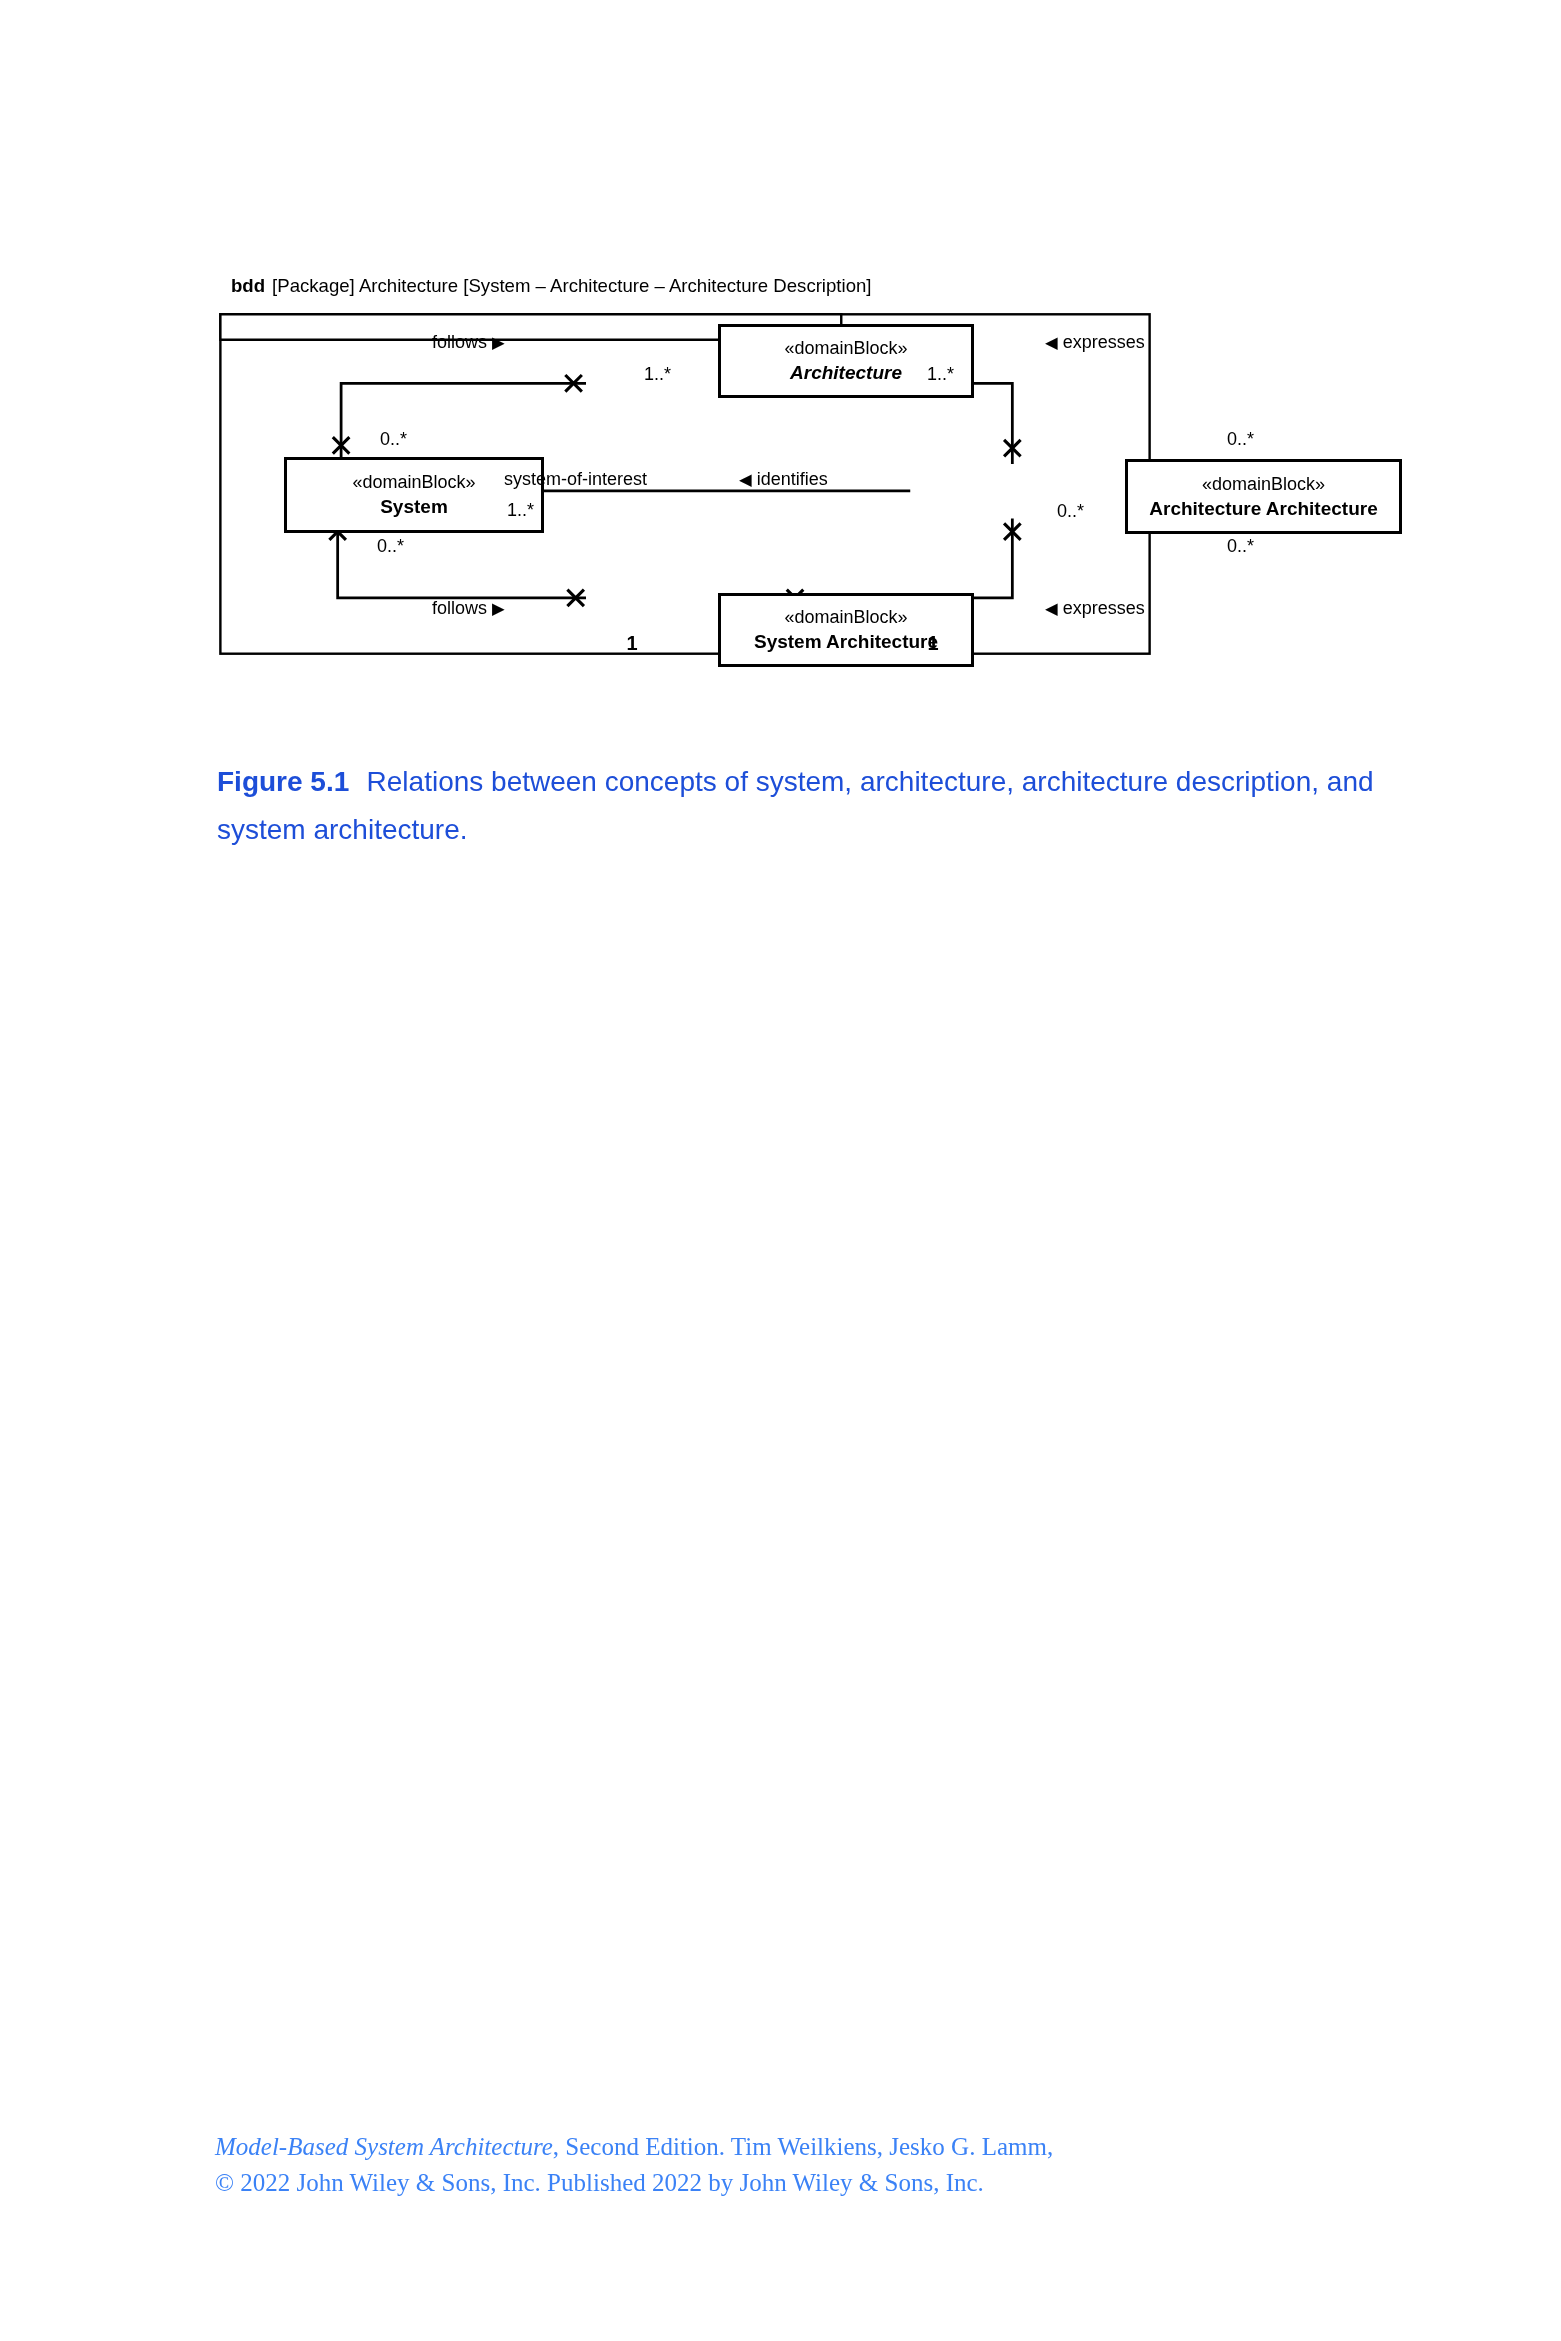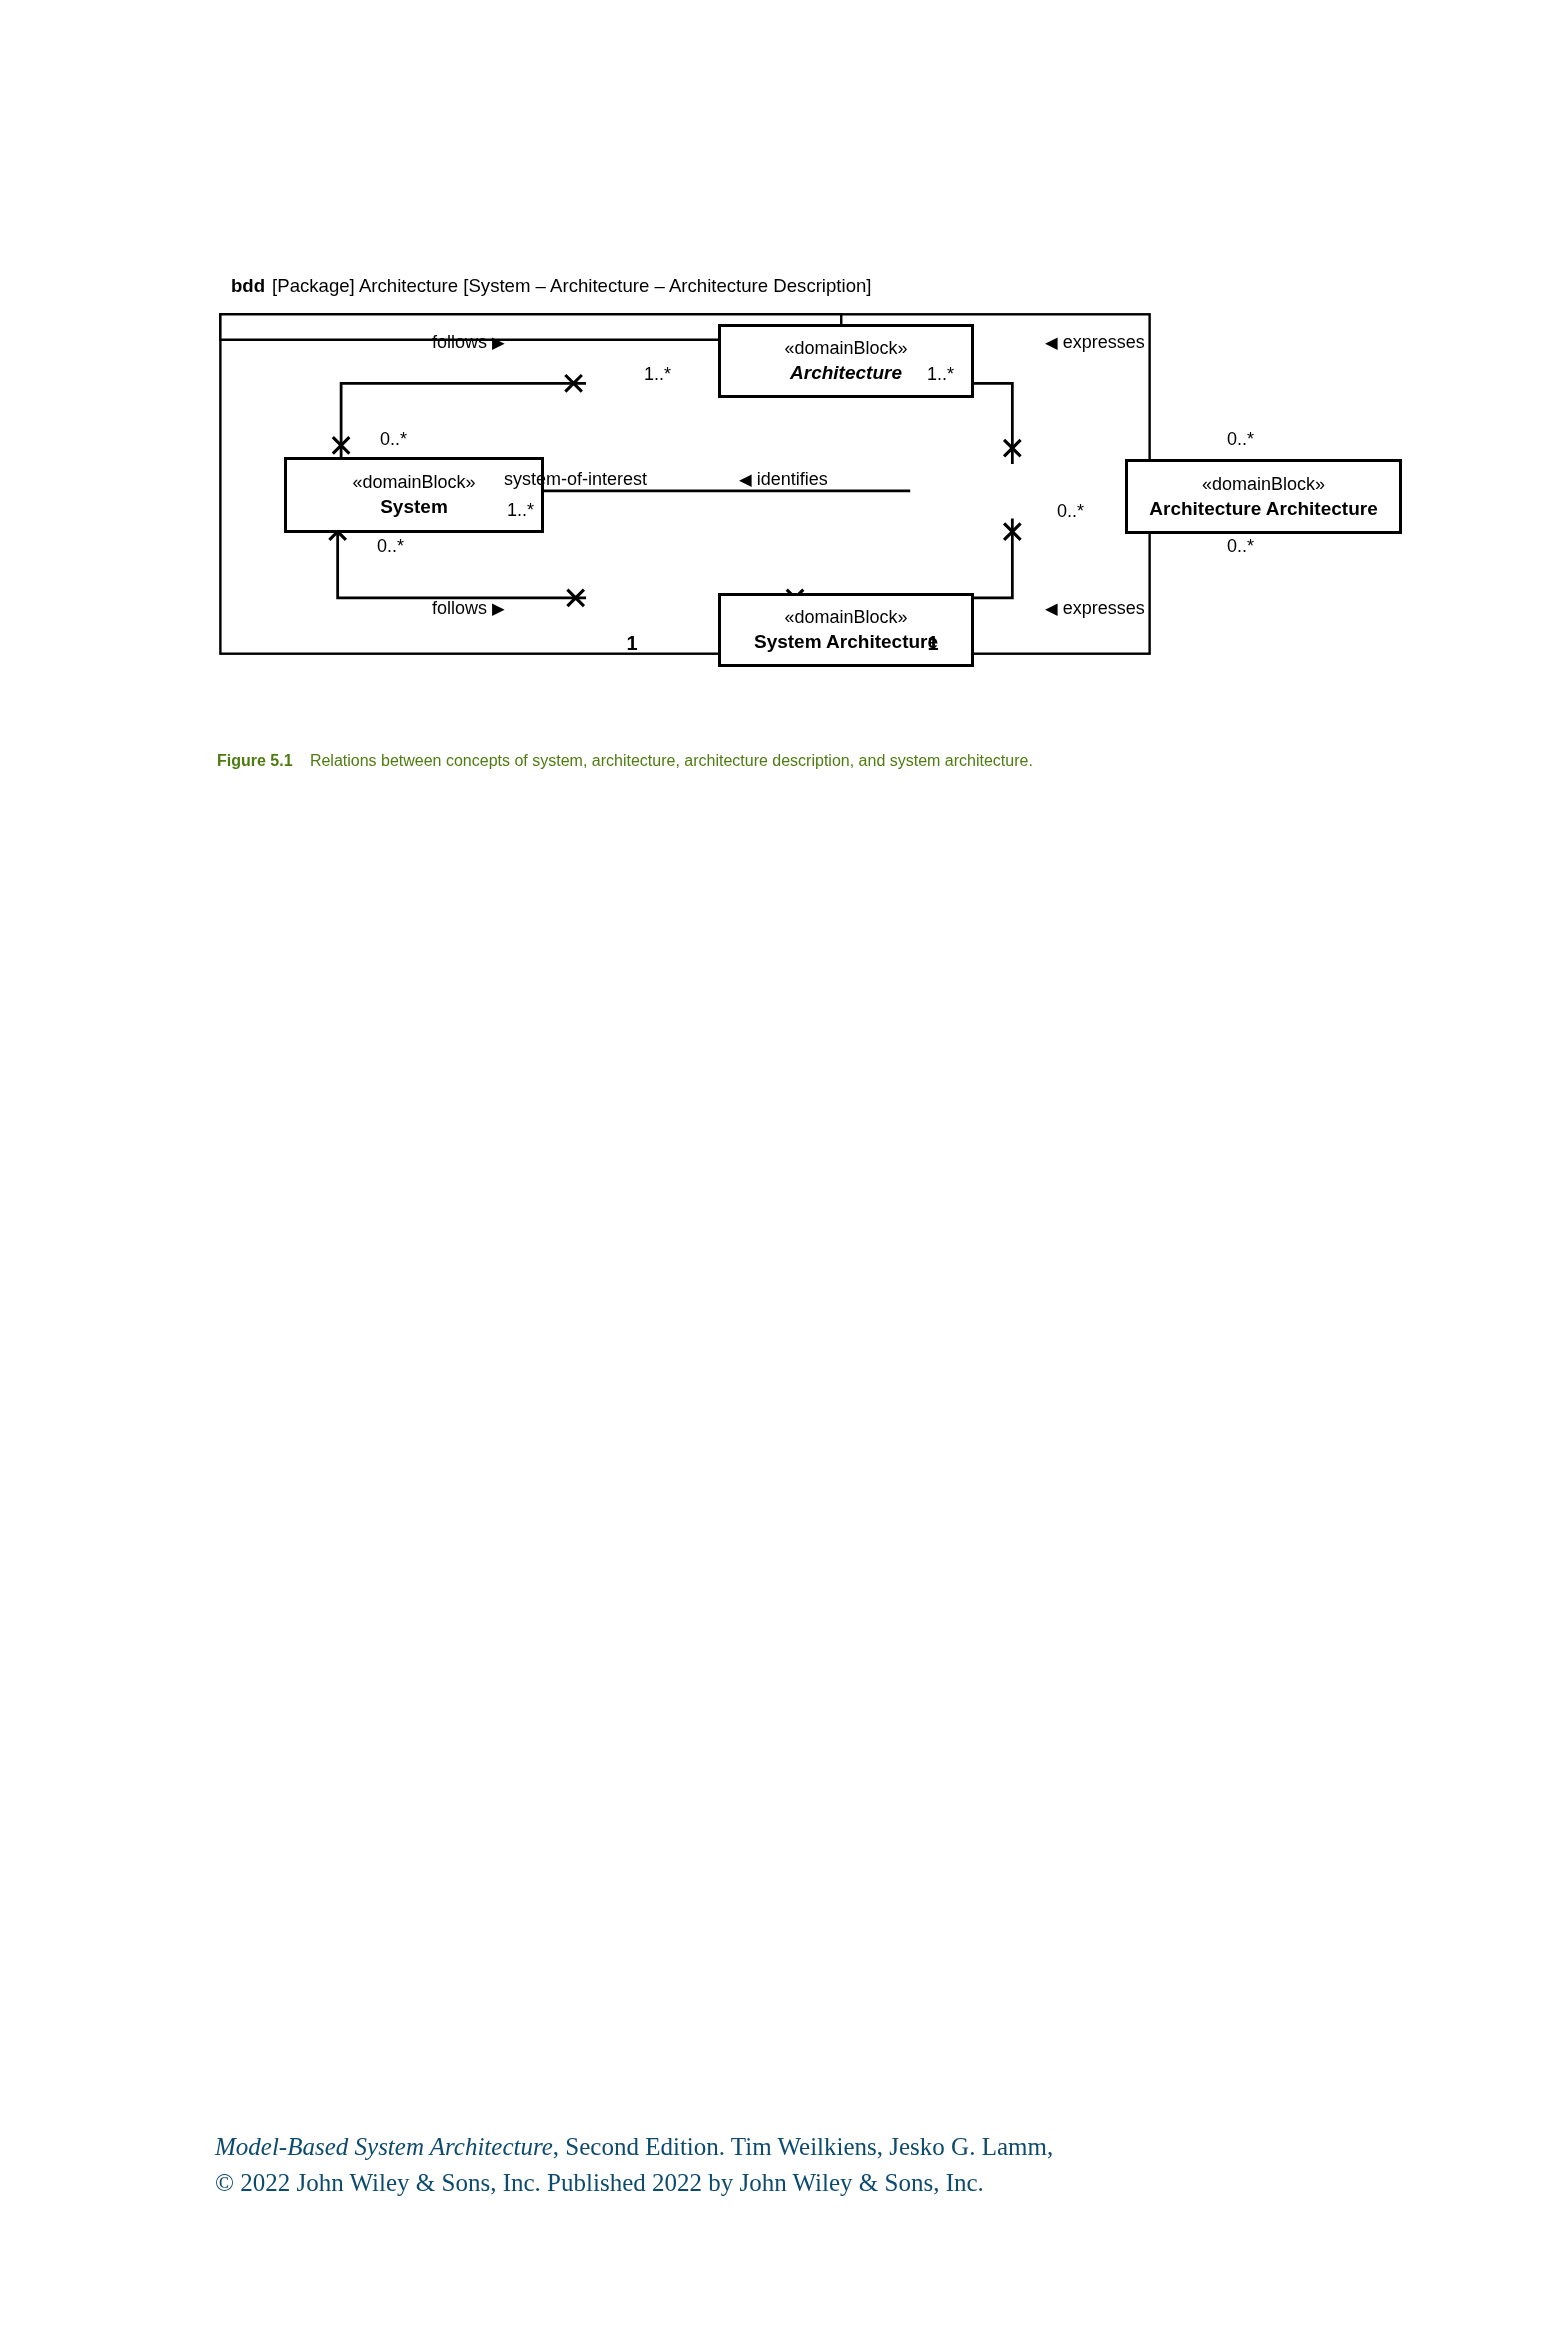--- a/index.html
+++ b/index.html
@@ -52,29 +52,29 @@
   .m-ident-sys{left:288px;top:231px;}
   .m-ident-ad{left:811px;top:232px;width:54px;text-align:right;}
   .m-sys-bot{left:158px;top:267px;}
   .m-ad-bot{left:1008px;top:267px;}
   .m-one-left{left:392px;top:363px;width:42px;text-align:center;font-weight:bold;font-size:20px;}
   .m-one-right{left:693px;top:363px;width:42px;text-align:center;font-weight:bold;font-size:20px;}
 
   
   .caption{
     position:absolute;left:217px;top:730px;width:1180px;
-    font-size:16px;line-height:30px;color:#4d7c0f;
+    font-size:28px;line-height:48px;color:#1d4ed8;
   }
   .caption .fig-label{font-weight:bold;margin-right:17.3px;}
 
   
   .footer{
     position:absolute;left:215px;top:2129px;width:1145px;
     font-family:"Liberation Serif","DejaVu Serif",serif;
-    font-size:25px;line-height:36px;color:#0c4a6e;
+    font-size:25px;line-height:36px;color:#3b82f6;
   }
   .footer .it{font-style:italic;}
 </style>
 </head>
 <body>
 
 <div class="page">
 
   <div class="diagram">
 

